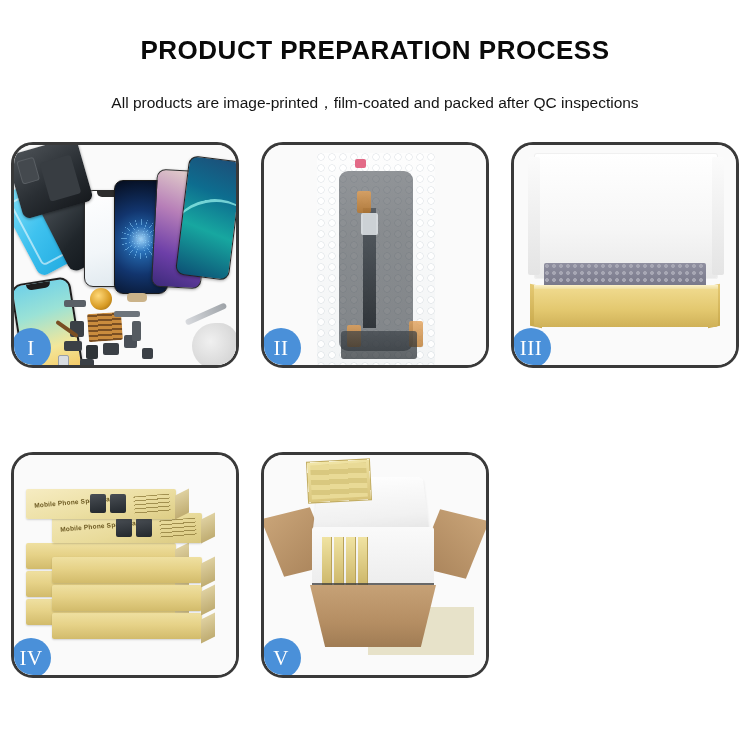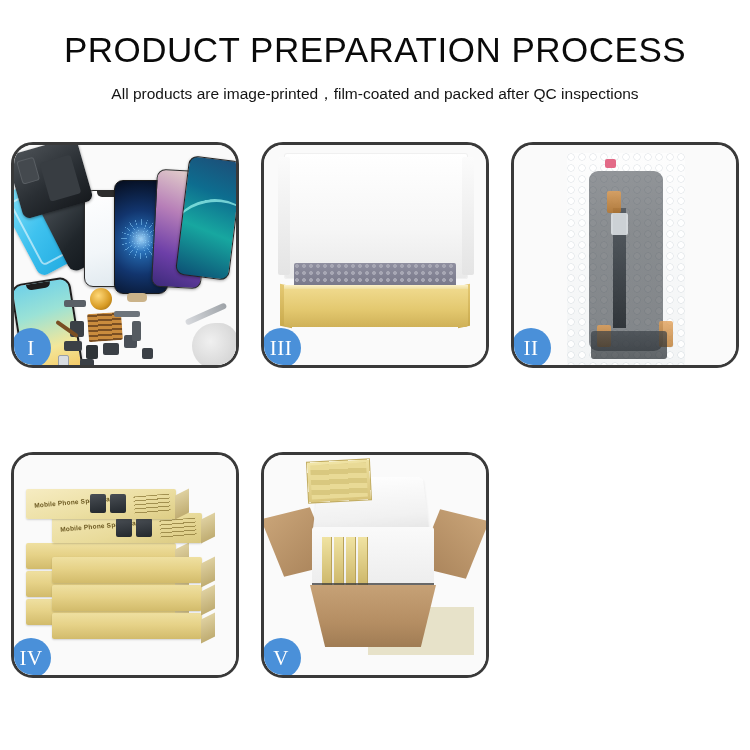--- a/index.html
+++ b/index.html
@@ -24,35 +24,35 @@
   
   .header {
     position: absolute;
     left: 0;
     top: 30px;
     width: 750px;
     text-align: center;
   }
   .title {
     font-family: "Liberation Sans", sans-serif;
-    font-size: 35px;
-    font-weight: 400;
+    font-size: 26px;
+    font-weight: 700;
     letter-spacing: 0.5px;
     color: #0a0a0a;
     line-height: 40px;
     margin: 0;
     white-space: nowrap;
   }
   .subtitle {
     font-family: "Liberation Sans", sans-serif;
     font-size: 15.5px;
     font-weight: 400;
     color: #141414;
     line-height: 22px;
-    margin: 13px 0 0 0;
+    margin: 22px 0 0 0;
     white-space: nowrap;
   }
 
   
   .grid {
     position: absolute;
     left: 11px;
     top: 142px;
     width: 728px;
     height: 538px;
@@ -512,46 +512,46 @@
         <div class="chip j"></div>
         <div class="chip k"></div>
         <div class="chip l"></div>
         <div class="flex-cable"></div>
         <div class="hand-blob"></div>
         <div class="tweezer"></div>
       </div>
       <div class="badge">I</div>
     </div>
 
-    <div class="panel p3">
-      <div class="panel-scene">
-        <div class="bx3-foamback"></div>
-        <div class="bx3-grey"></div>
-        <div class="bx3-left"></div>
-        <div class="bx3-right"></div>
-        <div class="bx3-lip"></div>
-        <div class="bx3-front"></div>
-      </div>
-      <div class="badge">III</div>
-    </div>
-
     <div class="panel p2">
       <div class="panel-scene">
         <div class="bubble-bag">
           <div class="lcd-inner"></div>
           <div class="lcd-strip"></div>
           <div class="lcd-conn"></div>
           <div class="lcd-tape1"></div>
           <div class="lcd-tape2"></div>
           <div class="lcd-tape3"></div>
           <div class="lcd-foot"></div>
           <div class="red-tab"></div>
         </div>
       </div>
       <div class="badge">II</div>
+    </div>
+
+    <div class="panel p3">
+      <div class="panel-scene">
+        <div class="bx3-foamback"></div>
+        <div class="bx3-grey"></div>
+        <div class="bx3-left"></div>
+        <div class="bx3-right"></div>
+        <div class="bx3-lip"></div>
+        <div class="bx3-front"></div>
+      </div>
+      <div class="badge">III</div>
     </div>
 
     <div class="panel p4">
       <div class="panel-scene">
         <div class="stack">
           <div class="sbox s6">
               <span class="side"></span>
             </div>
           <div class="sbox s5">
               <span class="side"></span>

